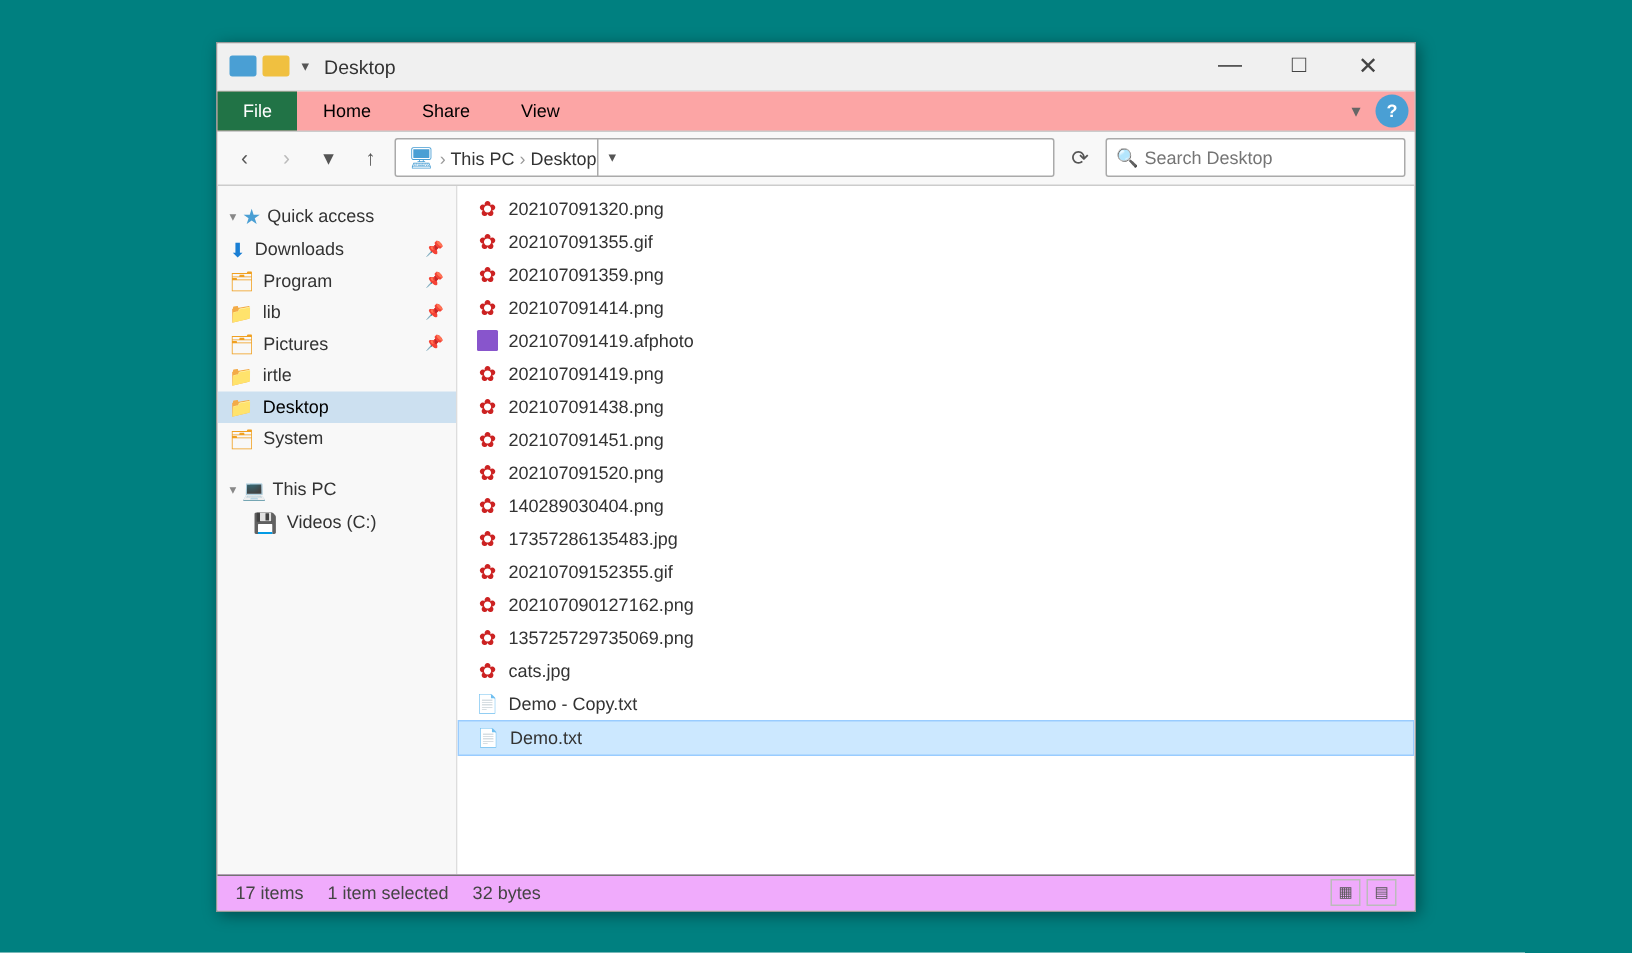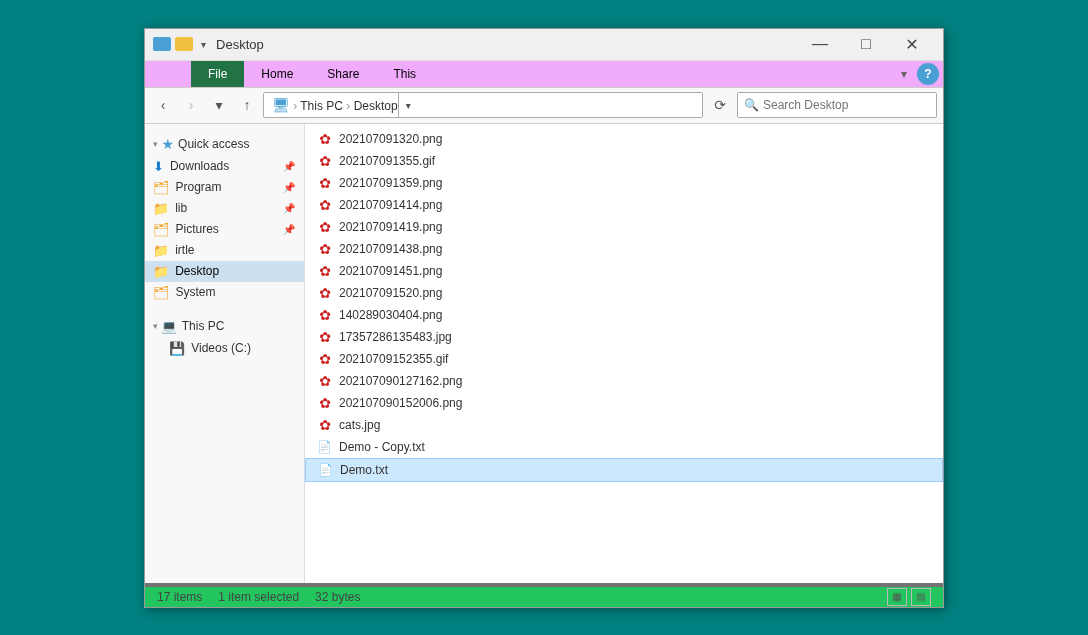--- a/index.html
+++ b/index.html
@@ -72,24 +72,23 @@
       justify-content: center;
       cursor: pointer;
       font-size: 16px;
       color: #444;
       background: transparent;
       border: none;
     }
 
     
     .ribbon {
-      background: #f0abfc;
+      background: #fca5a5;
       border-bottom: 1px solid #ccc;
       flex-shrink: 0;
-      padding-left: 46px;
     }
     .ribbon-tabs {
       display: flex;
       height: 26px;
     }
     .ribbon-tab {
       padding: 4px 16px;
       font-size: 12px;
       cursor: pointer;
       border: 1px solid transparent;
@@ -277,22 +276,22 @@
       background: #8855cc;
       border-radius: 1px;
       display: inline-block;
     }
     
     .txt-icon { color: #888; font-size: 12px; }
 
     
     .status-bar {
       height: 24px;
-      background: #22c55e;
-      border-top: 4px solid #737373;
+      background: #f0abfc;
+      border-top: 1px solid #737373;
       display: flex;
       align-items: center;
       padding: 0 12px;
       font-size: 12px;
       color: #444;
       flex-shrink: 0;
       justify-content: space-between;
     }
     .status-left { display: flex; gap: 16px; }
     .status-right { display: flex; gap: 4px; }
@@ -354,21 +353,21 @@
       <button class="win-btn">□</button>
       <button class="win-btn close">✕</button>
     </div>
   </div>
 
   <div class="ribbon">
     <div class="ribbon-tabs">
       <div class="ribbon-tab active">File</div>
       <div class="ribbon-tab">Home</div>
       <div class="ribbon-tab">Share</div>
-      <div class="ribbon-tab">This</div>
+      <div class="ribbon-tab">View</div>
       <div class="ribbon-right">
         <span class="ribbon-chevron">▾</span>
         <div class="help-btn">?</div>
       </div>
     </div>
   </div>
 
   <div class="address-bar">
     <button class="nav-btn">‹</button>
     <button class="nav-btn disabled">›</button>
@@ -462,20 +461,26 @@
         </div>
         <div class="file-item">
           <span class="file-icon img-icon">✿</span>
           <span>202107091359.png</span>
         </div>
         <div class="file-item">
           <span class="file-icon img-icon">✿</span>
           <span>202107091414.png</span>
         </div>
         <div class="file-item">
+          <span class="file-icon">
+            <span class="afphoto-icon"></span>
+          </span>
+          <span>202107091419.afphoto</span>
+        </div>
+        <div class="file-item">
           <span class="file-icon img-icon">✿</span>
           <span>202107091419.png</span>
         </div>
         <div class="file-item">
           <span class="file-icon img-icon">✿</span>
           <span>202107091438.png</span>
         </div>
         <div class="file-item">
           <span class="file-icon img-icon">✿</span>
           <span>202107091451.png</span>
@@ -495,21 +500,21 @@
         <div class="file-item">
           <span class="file-icon img-icon">✿</span>
           <span>20210709152355.gif</span>
         </div>
         <div class="file-item">
           <span class="file-icon img-icon">✿</span>
           <span>202107090127162.png</span>
         </div>
         <div class="file-item">
           <span class="file-icon img-icon">✿</span>
-          <span>202107090152006.png</span>
+          <span>135725729735069.png</span>
         </div>
         <div class="file-item">
           <span class="file-icon img-icon">✿</span>
           <span>cats.jpg</span>
         </div>
         <div class="file-item">
           <span class="file-icon txt-icon">📄</span>
           <span>Demo - Copy.txt</span>
         </div>
         <div class="file-item selected">

